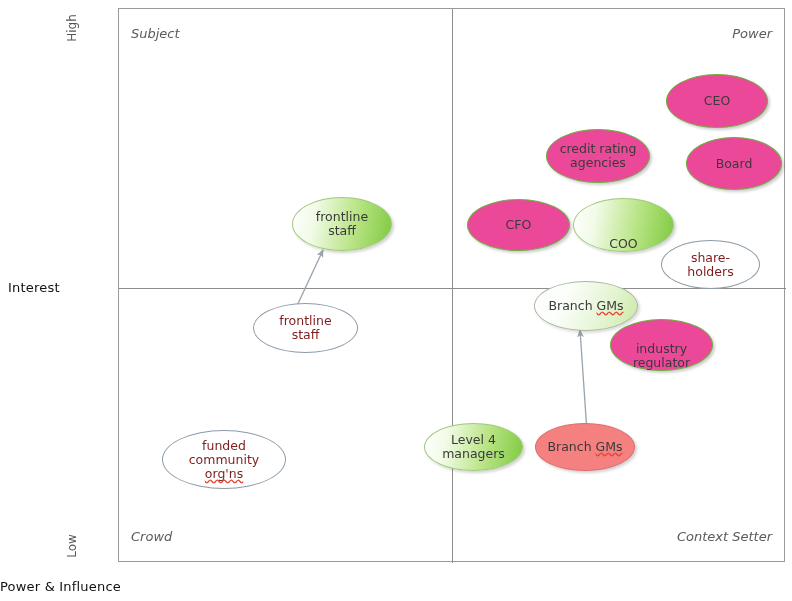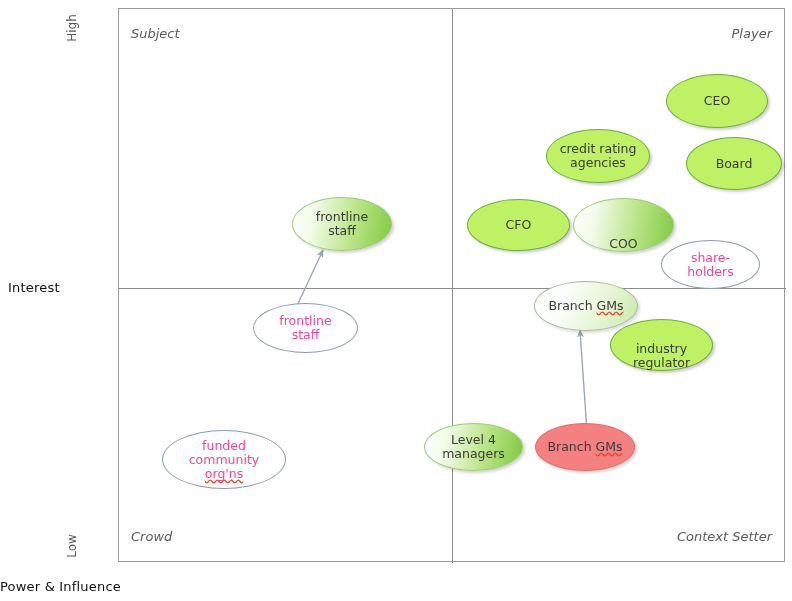--- a/index.html
+++ b/index.html
@@ -105,21 +105,21 @@
     text-align: center;
     line-height: 1.12;
     font-size: 12.5px;
     color: #3a3a3a;
     padding: 0 6px;
   }
   .node .lbl { display: block; width: 100%; }
 
   
   .fill-solid-green {
-    background: #bef264;
+    background: #ec4899;
     border: 1px solid #6fae3c;
     box-shadow: 2px 2px 3px rgba(0,0,0,.20);
   }
   .fill-grad-green {
     background: linear-gradient(100deg, #ffffff 0%, #f2fbe8 22%, #b9e485 62%, #7fca41 100%);
     border: 1px solid #9ec977;
     box-shadow: 2px 2px 3px rgba(0,0,0,.18);
   }
   .fill-grad-pale {
     background: linear-gradient(115deg, #ffffff 0%, #fbfefa 30%, #e4f4d2 68%, #c9e9a4 100%);
@@ -127,21 +127,21 @@
     box-shadow: 2px 2px 3px rgba(0,0,0,.14);
   }
   .fill-red {
     background: #f58080;
     border: 1px solid #e06e6e;
     box-shadow: 2px 2px 3px rgba(0,0,0,.18);
   }
   .fill-white {
     background: #ffffff;
     border: 1px solid #8d9aa6;
-    color: #ec4899;
+    color: #7f1d1d;
   }
 
   
   .misspell {
     text-decoration: underline;
     text-decoration-color: #e8412f;
     text-decoration-style: wavy;
     text-decoration-skip-ink: none;
     text-underline-offset: 1px;
   }
@@ -153,21 +153,21 @@
 <div class="axis-label" id="x-axis-title">Power &amp; Influence</div>
 <div class="tick-label" id="tick-high">High</div>
 <div class="tick-label" id="tick-low">Low</div>
 
 <div id="plot">
 
   <div class="divider" id="divider-v"></div>
   <div class="divider" id="divider-h"></div>
 
   <div class="quad-label" id="quad-subject">Subject</div>
-  <div class="quad-label" id="quad-player">Player</div>
+  <div class="quad-label" id="quad-player">Power</div>
   <div class="quad-label" id="quad-crowd">Crowd</div>
   <div class="quad-label" id="quad-context-setter">Context Setter</div>
 </div>
 
 <svg id="connectors" viewBox="0 0 792 601" width="792" height="601">
   <defs>
     <marker id="arrowhead" markerWidth="7" markerHeight="7" refX="5.6" refY="3.1" orient="auto" markerUnits="strokeWidth">
       <path d="M0,0.4 L6.2,3.1 L0,5.8 L1.5,3.1 Z" fill="#97a3ad"></path>
     </marker>
   </defs>

